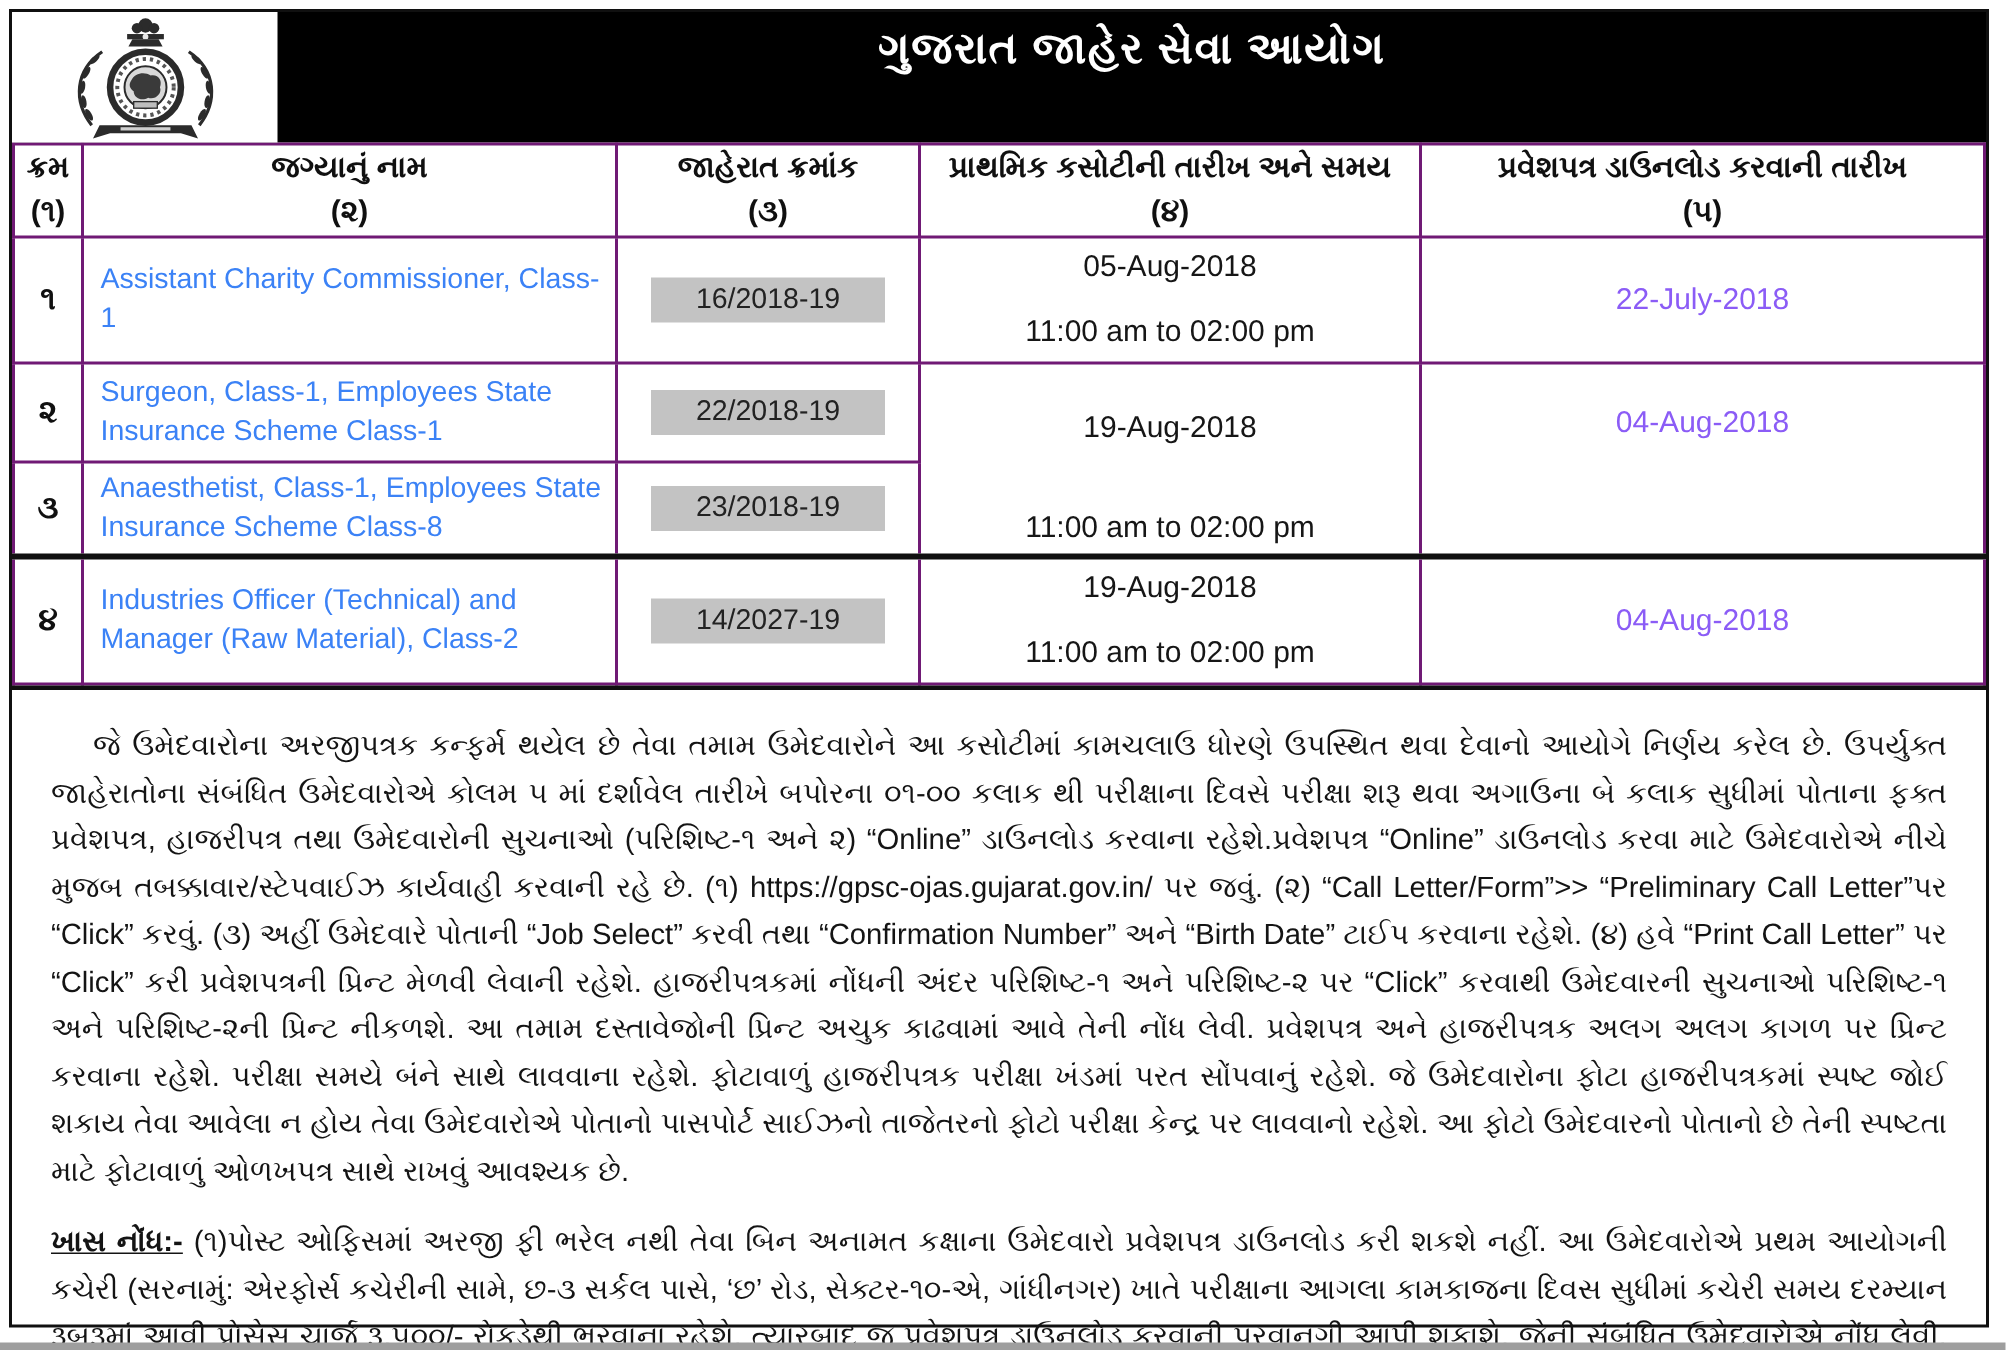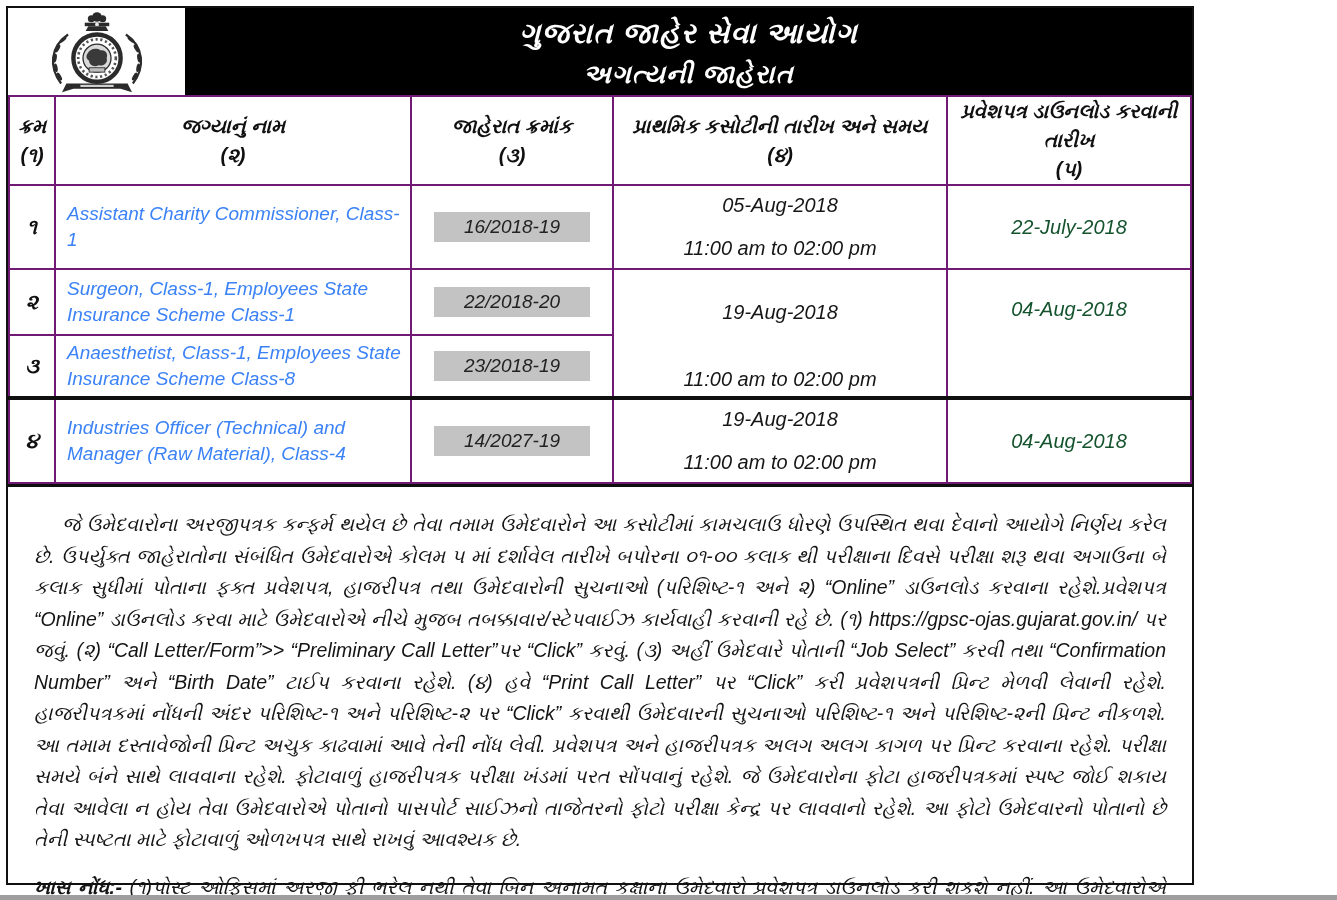--- a/index.html
+++ b/index.html
@@ -6,24 +6,23 @@
   html, body {
     width: 1337px; height: 900px;
     background: #ffffff;
     font-family: "Liberation Sans", sans-serif;
     color: #101010;
     overflow: hidden;
   }
   .page-border {
     position: absolute;
     left: 6px; top: 6px;
-    width: 1188px; height: 879px;
+    width: 1320px; height: 879px;
     border: 2px solid #101010;
     background: #ffffff;
-    font-style: italic;
   }
   
   .header {
     display: flex;
     height: 87px;
     background: #000000;
   }
   .logo-box {
     width: 177px;
     background: #ffffff;
@@ -79,21 +78,21 @@
     color: #222222;
     font-size: 19px;
     padding: 4px 30px;
     text-align: right;
   }
   td.exam { text-align: center; font-size: 20px; color: #161616; padding: 8px 0; }
   td.exam .exam-date { margin-bottom: 20px; }
   td.exam.merged { padding: 0; }
   td.exam.merged .exam-date { margin: 26px 0 0 0; }
   td.exam.merged .exam-time { margin-top: 44px; }
-  td.dl   { text-align: center; font-size: 20px; color: #14532d; }
+  td.dl   { text-align: center; font-size: 20px; color: #8b5cf6; }
   td.dl.merged { vertical-align: top; padding-top: 28px; }
   
   .notes {
     border-top: 3px solid #101010;
     padding: 6px 10px 0 10px;
     font-size: 19.5px;
     line-height: 31.5px;
     text-align: justify;
     color: #141414;
   }
@@ -150,21 +149,20 @@
           <path d="M74,50 C77,44 84,43 89,46 C95,45 98,50 96,55 C98,60 92,65 87,63 C82,66 76,63 76,58 C73,56 72,53 74,50 Z" fill="#3a3a3a"></path>
           <rect x="76" y="66" width="18" height="5" fill="#bdbdbd" stroke="#2b2b2b" stroke-width="1"></rect>
 
           <polygon points="50,84 120,84 125,94 112,90 58,90 45,94" fill="#2b2b2b"></polygon>
           <rect x="66" y="85.5" width="38" height="2.5" fill="#cfcfcf"></rect>
         </svg>
       </span>
     </div>
     <div class="titles">
       <div class="title-main">ગુજરાત જાહેર સેવા આયોગ</div>
-      <div class="title-sub">અગત્યની જાહેરાત</div>
     </div>
   </div>
 
 
   <table class="schedule">
     <colgroup>
       <col class="c-sr">
         <col class="c-post">
         <col class="c-advt">
         <col class="c-exam">
@@ -204,38 +202,38 @@
         <td class="exam">
           <div class="exam-date">05-Aug-2018</div>
           <div class="exam-time">11:00 am to 02:00 pm</div>
         </td>
         <td class="dl">22-July-2018</td>
       </tr>
       <tr class="r2">
         <td class="sr">૨</td>
         <td class="post">Surgeon, Class-1, Employees State Insurance Scheme Class-1</td>
         <td class="advt">
-          <span class="advt-hl">22/2018-20</span>
+          <span class="advt-hl">22/2018-19</span>
         </td>
         <td class="exam merged" rowspan="2">
           <div class="exam-date">19-Aug-2018</div>
           <div class="exam-time">11:00 am to 02:00 pm</div>
         </td>
         <td class="dl merged" rowspan="2">04-Aug-2018</td>
       </tr>
       <tr class="r3">
         <td class="sr">૩</td>
         <td class="post">Anaesthetist, Class-1, Employees State Insurance Scheme Class-8</td>
         <td class="advt">
           <span class="advt-hl">23/2018-19</span>
         </td>
       </tr>
       <tr class="r4">
         <td class="sr">૪</td>
-        <td class="post">Industries Officer (Technical)  and Manager (Raw Material), Class-4</td>
+        <td class="post">Industries Officer (Technical)  and Manager (Raw Material), Class-2</td>
         <td class="advt">
           <span class="advt-hl">14/2027-19</span>
         </td>
         <td class="exam">
           <div class="exam-date">19-Aug-2018</div>
           <div class="exam-time">11:00 am to 02:00 pm</div>
         </td>
         <td class="dl">04-Aug-2018</td>
       </tr>
     </tbody>

